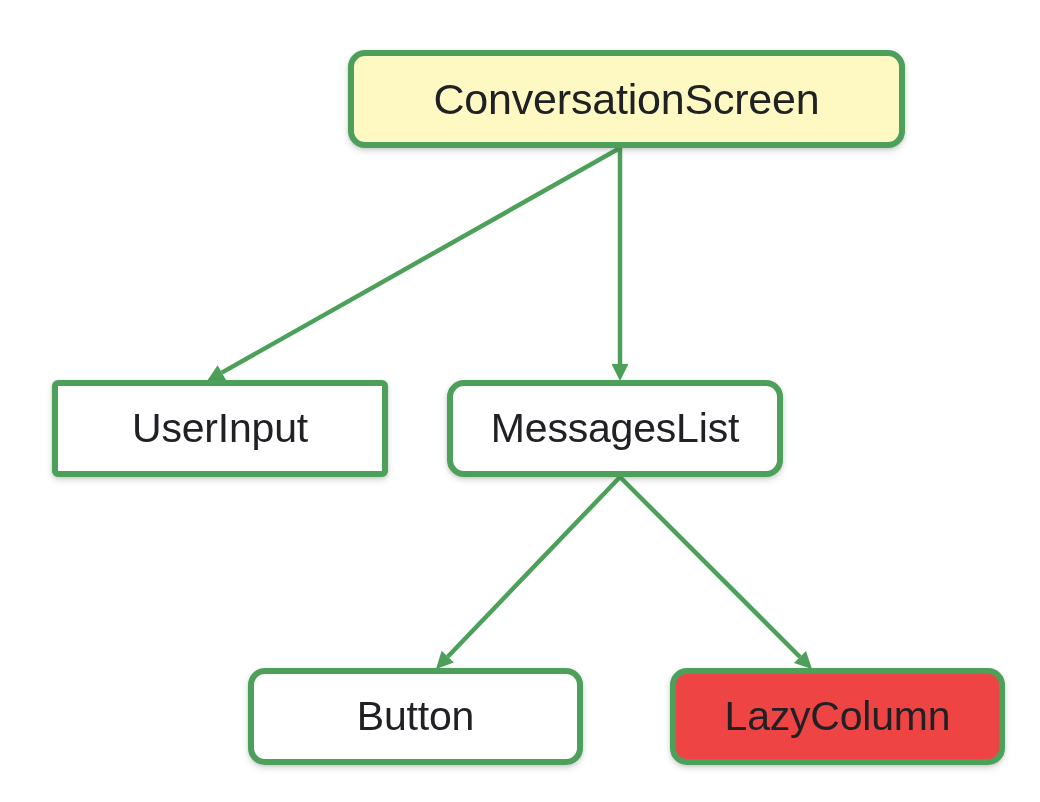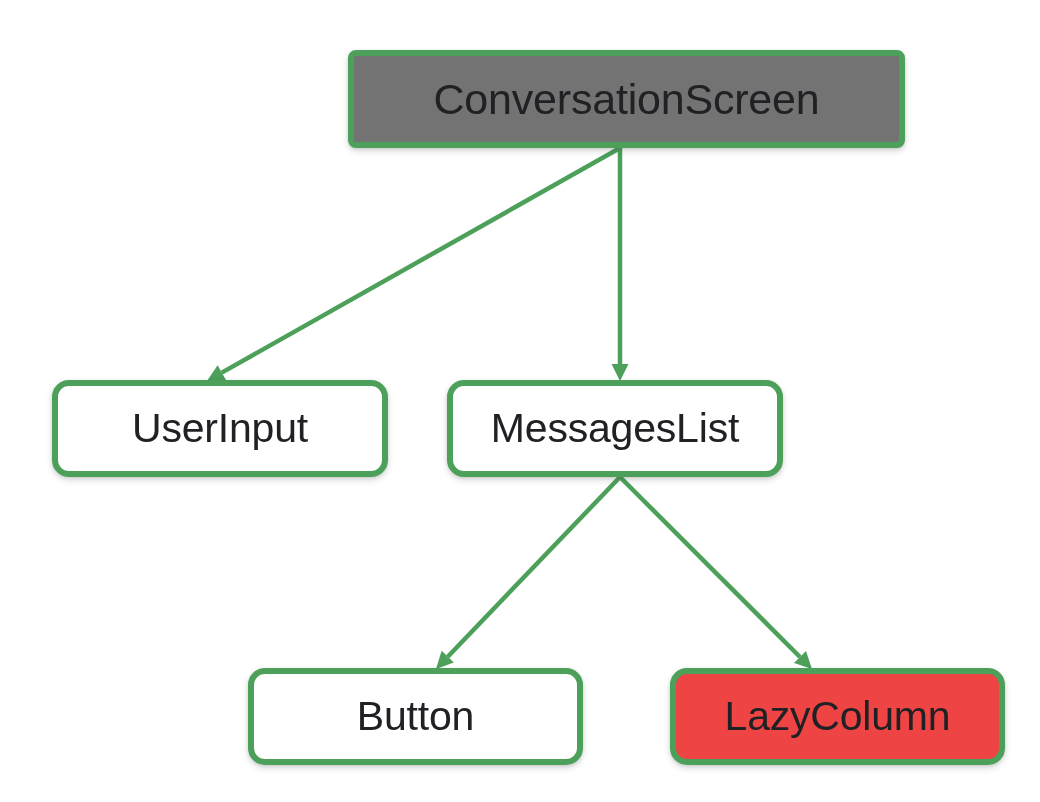--- a/index.html
+++ b/index.html
@@ -63,25 +63,25 @@
       <g>
         <line x1="620" y1="477" x2="447.76239117500546" y2="656.7262005130378" stroke="#4ca05a" stroke-width="4.5" stroke-linecap="butt"></line>
         <polygon points="436,669 441.6254914315244,650.8450049255351 453.89929091848654,662.6073961005405" fill="#4ca05a"></polygon>
       </g>
       <g>
         <line x1="620" y1="477" x2="799.9791847198287" y2="656.9791847198287" stroke="#4ca05a" stroke-width="4.5" stroke-linecap="butt"></line>
         <polygon points="812,669 793.9687770797431,662.9895923599144 805.9895923599144,650.9687770797431" fill="#4ca05a"></polygon>
       </g>
     </svg>
 
-  <div class="node" style="left: 348px; top: 50px; width: 557px; height: 98px; border-width: 6px; border-radius: 8px; border-color: rgb(76, 160, 90); background: #737373;">
+  <div class="node" style="left: 348px; top: 50px; width: 557px; height: 98px; border-width: 6px; border-radius: 17px; border-color: rgb(76, 160, 90); background: #fef9c3;">
     <span class="node-label" style="font-size: 43px; color: rgb(32, 33, 36);">ConversationScreen</span>
   </div>
 
-  <div class="node" style="left: 52px; top: 380px; width: 336px; height: 97px; border-width: 6px; border-radius: 17px; border-color: rgb(76, 160, 90); background: rgb(255, 255, 255);">
+  <div class="node" style="left: 52px; top: 380px; width: 336px; height: 97px; border-width: 6px; border-radius: 6px; border-color: rgb(76, 160, 90); background: rgb(255, 255, 255);">
     <span class="node-label" style="font-size: 41px; color: rgb(32, 33, 36);">UserInput</span>
   </div>
 
   <div class="node" style="left: 447px; top: 380px; width: 336px; height: 97px; border-width: 6px; border-radius: 17px; border-color: rgb(76, 160, 90); background: rgb(255, 255, 255);">
     <span class="node-label" style="font-size: 41px; color: rgb(32, 33, 36);">MessagesList</span>
   </div>
 
   <div class="node" style="left: 248px; top: 668px; width: 335px; height: 97px; border-width: 6px; border-radius: 17px; border-color: rgb(76, 160, 90); background: rgb(255, 255, 255);">
     <span class="node-label" style="font-size: 41px; color: rgb(32, 33, 36);">Button</span>
   </div>

